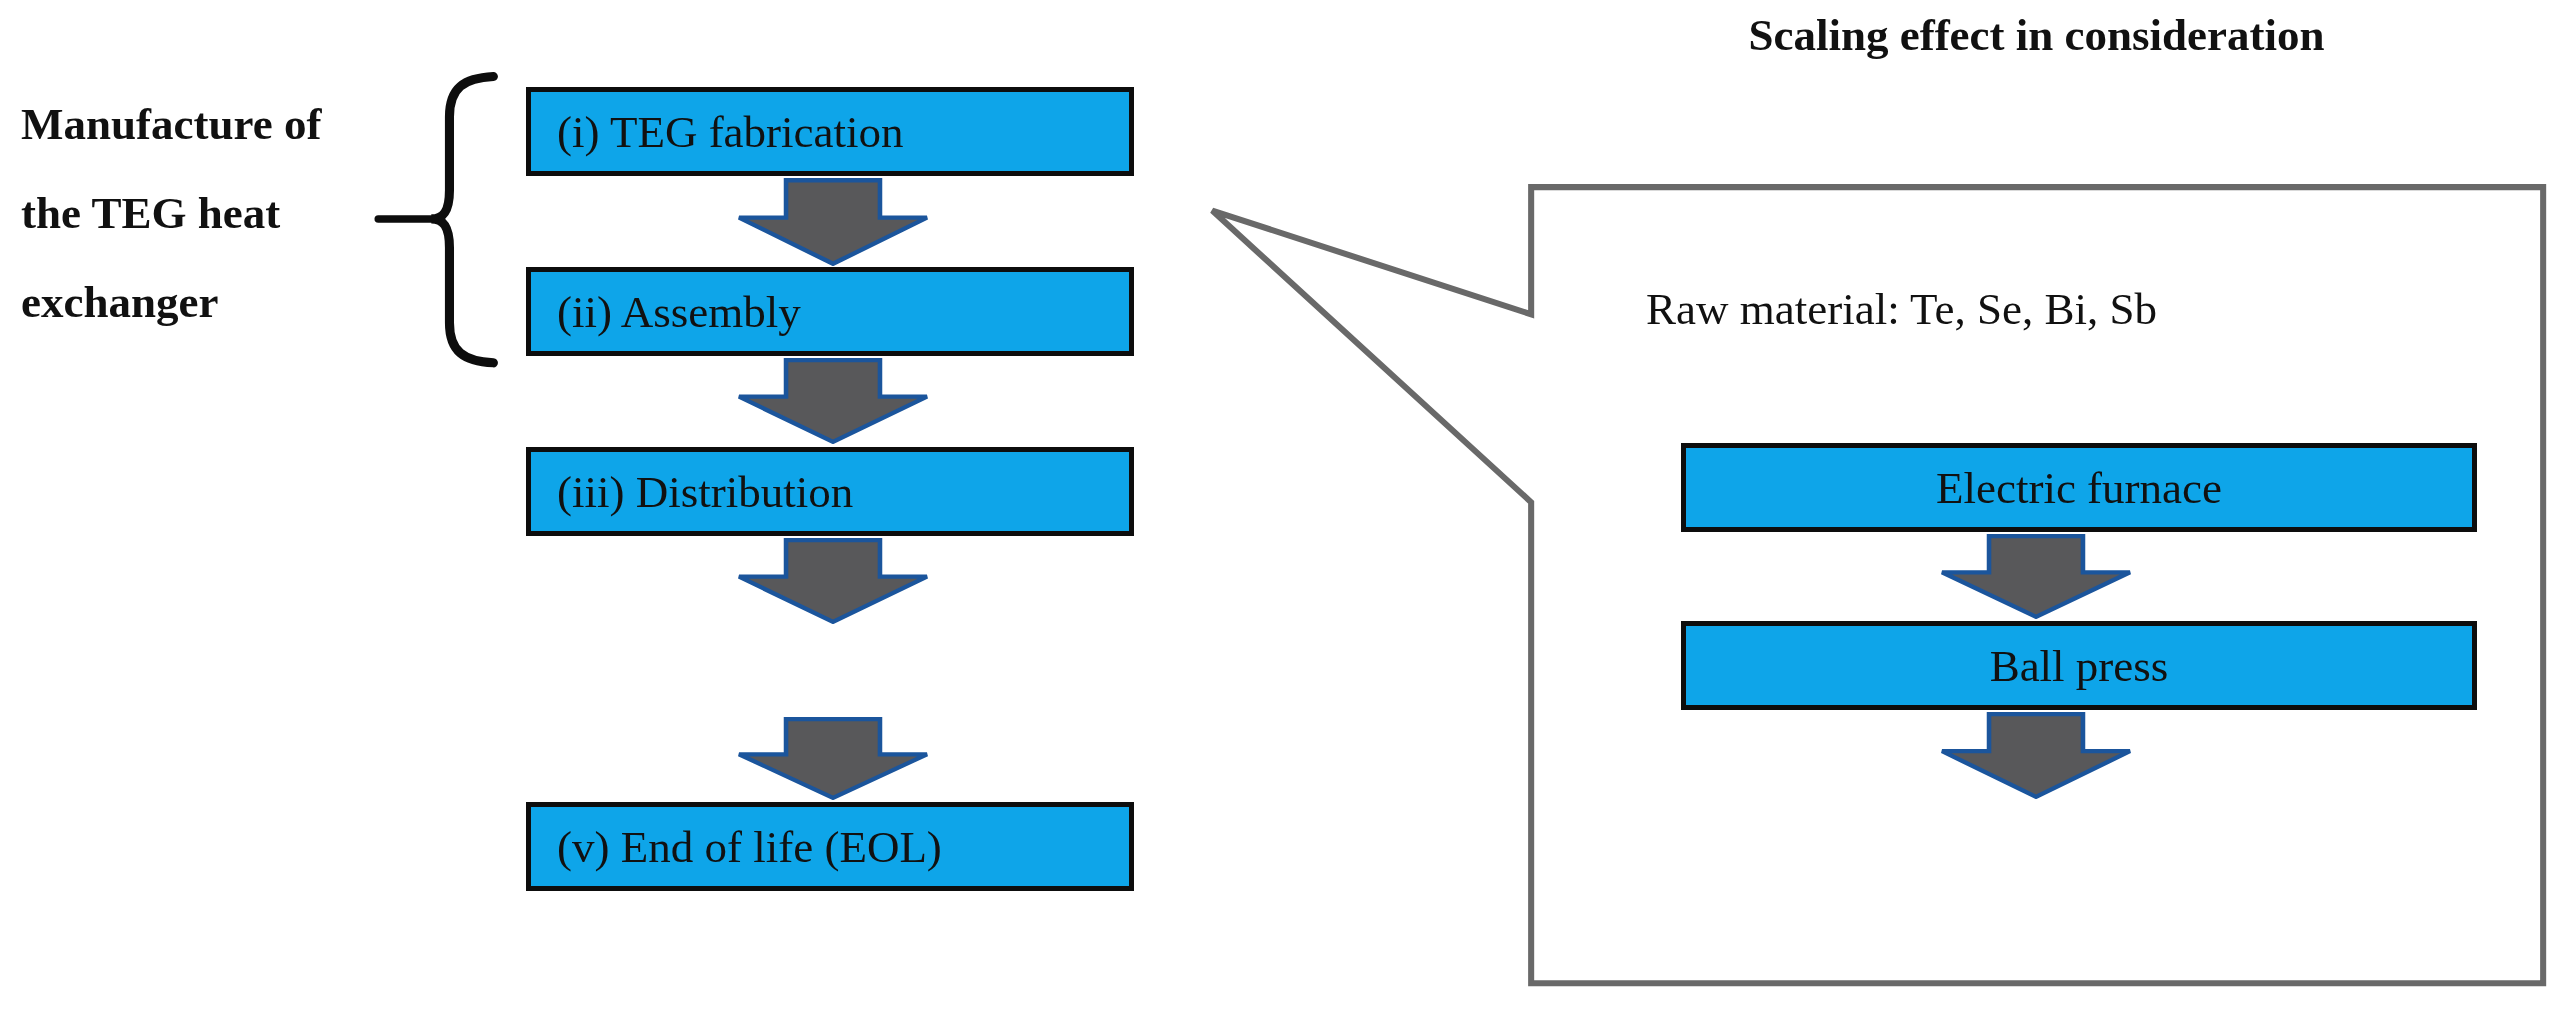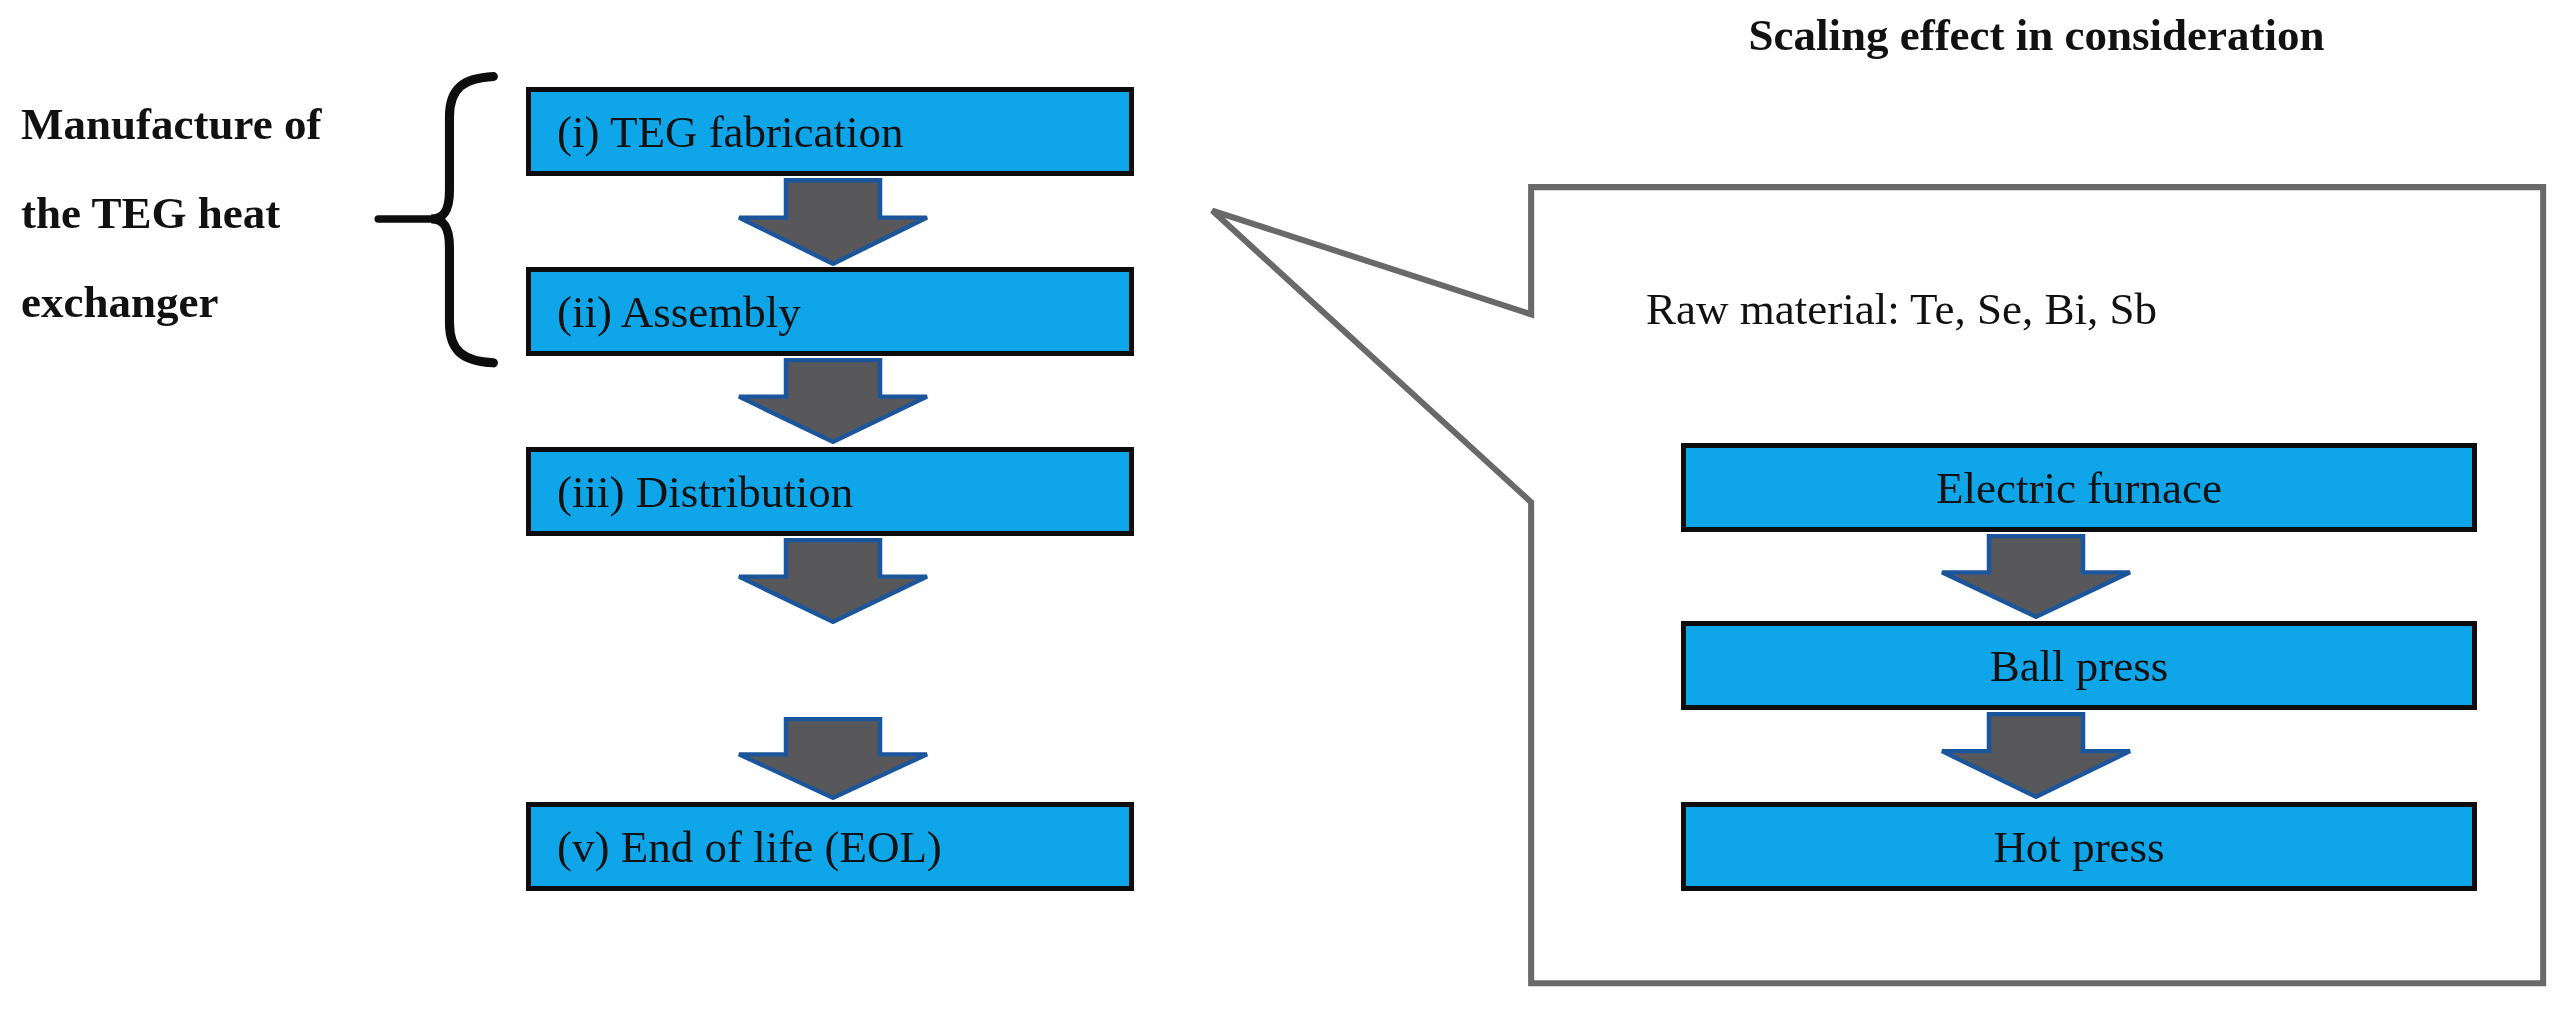--- a/index.html
+++ b/index.html
@@ -106,18 +106,15 @@
   </div>
   <svg class="down-arrow" style="left:1939px;top:534px" width="194" height="85" viewBox="0 0 256 120" preserveAspectRatio="none">
     <polygon class="arrow-shape" points="66,3 190,3 190,54 252,54 128,117 4,54 66,54"></polygon>
   </svg>
   <div class="flow-box right-col" style="top:621px">
     <span>Ball press</span>
   </div>
   <svg class="down-arrow" style="left:1939px;top:712px" width="194" height="87" viewBox="0 0 256 120" preserveAspectRatio="none">
     <polygon class="arrow-shape" points="66,3 190,3 190,54 252,54 128,117 4,54 66,54"></polygon>
   </svg>
-  <div class="flow-box right-col" style="top:802px">
-    <span>Hot press</span>
-  </div>
 
 </div>
 
 
 </body></html>

